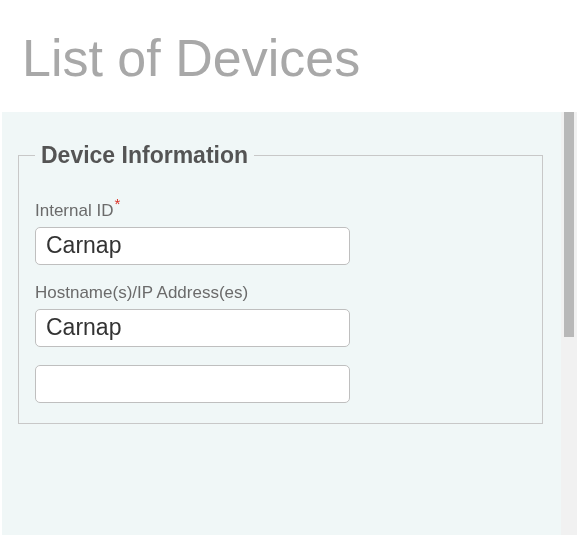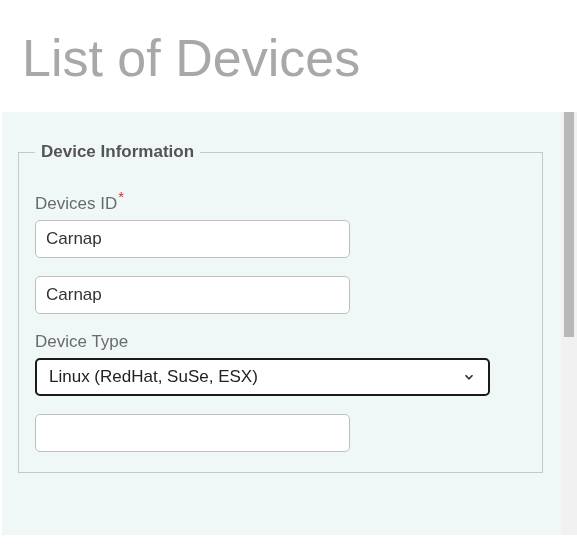--- a/index.html
+++ b/index.html
@@ -48,21 +48,21 @@
       height: 225px;
       background: #b8b8b8;
       border-radius: 0;
     }
     fieldset {
       border: 1px solid #c8c8c8;
       padding: 12px 16px 20px 16px;
       background: transparent;
     }
     legend {
-      font-size: 17px;
+      font-size: 23px;
       font-weight: bold;
       color: #545454;
       padding: 0 6px;
     }
     .form-field {
       margin-top: 18px;
     }
     .form-field:first-of-type {
       margin-top: 14px;
     }
@@ -77,21 +77,21 @@
       font-size: 15px;
       vertical-align: super;
       margin-left: 1px;
     }
     .text-input {
       width: 315px;
       height: 38px;
       border: 1px solid #bfbfbf;
       border-radius: 5px;
       padding: 6px 10px;
-      font-size: 17px;
+      font-size: 23px;
       color: #333;
       background: #ffffff;
       outline: none;
     }
     .select-wrapper {
       width: 455px;
       height: 38px;
       border: 2px solid #1a1a1a;
       border-radius: 5px;
       background: #ffffff;
@@ -129,40 +129,30 @@
 
 <div class="content-wrapper">
   <div class="content-area">
     <div class="left-rule"></div>
 
     <fieldset>
       <legend>Device Information</legend>
 
       <div class="form-field">
         <label class="field-label">
-          <span>Devices ID</span><span class="required">*</span>
+          <span>Internal ID</span><span class="required">*</span>
         </label>
         <input type="text" class="text-input" value="Carnap" style="">
       </div>
 
       <div class="form-field">
+        <label class="field-label">Hostname(s)/IP Address(es)</label>
         <input type="text" class="text-input" value="Carnap" style="">
       </div>
 
-      <div class="form-field">
-        <label class="field-label">Device Type</label>
-        <div class="select-wrapper">
-          <span class="select-text">Linux (RedHat, SuSe, ESX)</span>
-          <span class="chevron">
-            <svg viewBox="0 0 24 24" fill="none" stroke="#333" stroke-width="3">
-              <polyline points="6 9 12 15 18 9"></polyline>
-            </svg>
-          </span>
-        </div>
-      </div>
 
       <div class="form-field">
         <input type="text" class="text-input" value="" style="">
       </div>
     </fieldset>
   </div>
 
   <div class="scrollbar-track">
     <div class="scrollbar-thumb"></div>
   </div>

